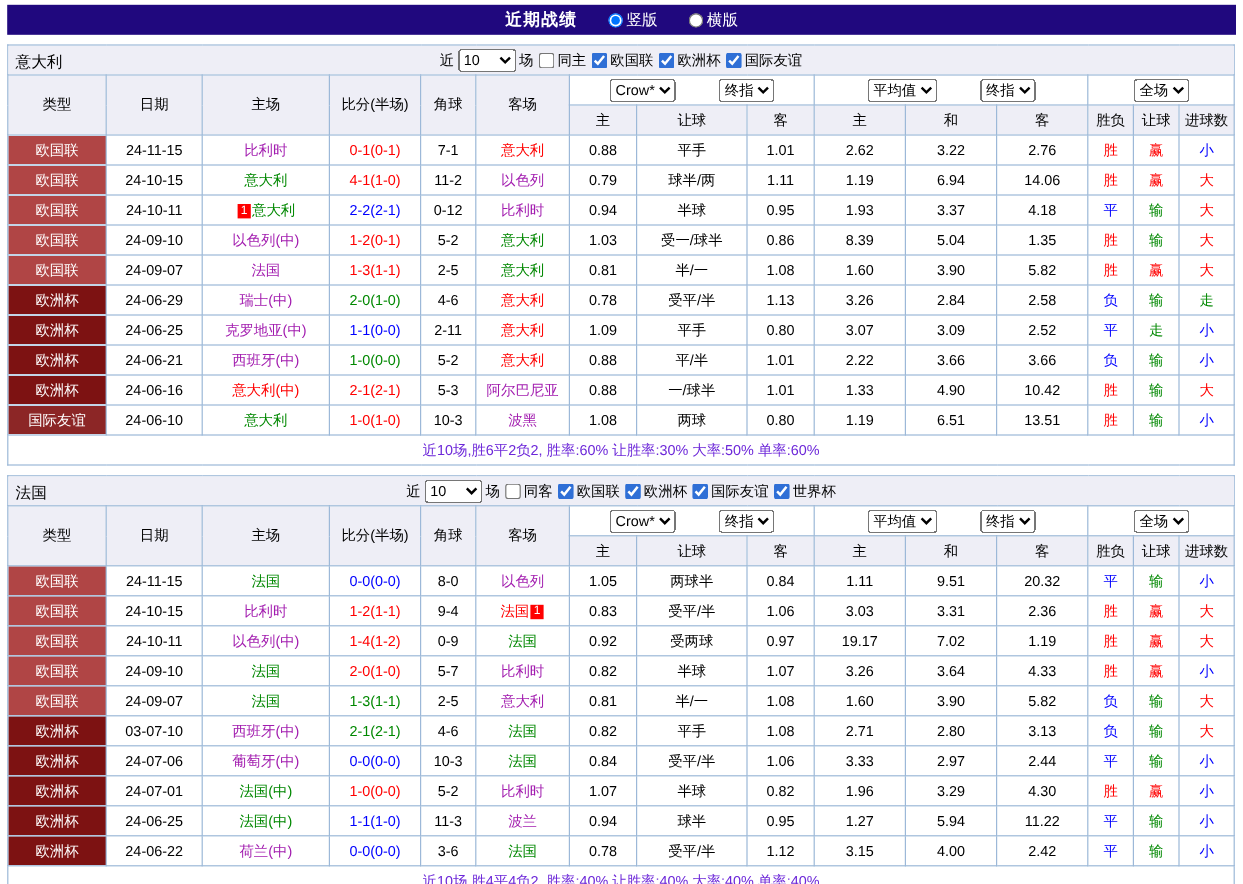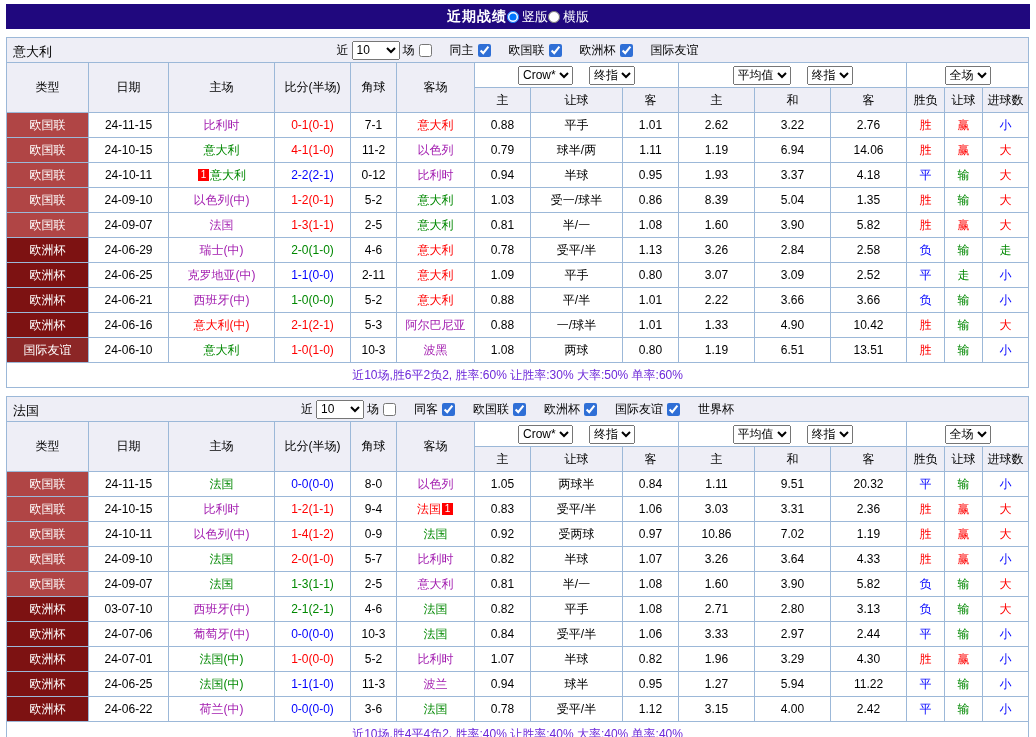--- a/index.html
+++ b/index.html
@@ -1,33 +1,33 @@
 <!DOCTYPE html>
 <html><head>
 <meta charset="utf-8">
 <style>
   *{box-sizing:border-box}
   html,body{margin:0;padding:0}
   body{width:1036px;height:737px;background:#fff;font-family:"Liberation Sans",sans-serif;font-size:12px;color:#000}
   .page{padding:4px 6px}
-  .topbar{background:#20087e;height:25px;display:flex;align-items:center;justify-content:center;gap:0;color:#fff}
+  .topbar{background:#20087e;height:25px;display:flex;align-items:center;justify-content:center;gap:26px;color:#fff}
   .topbar-title{font-size:14px;font-weight:bold;letter-spacing:1px}
   .radio-opt{display:inline-flex;align-items:center;gap:3px;font-size:13px;cursor:pointer;color:#fff}
   .radio-opt input{margin:0;width:12px;height:12px}
   .team-section{margin-top:8px}
   table.stats-table{border-collapse:collapse;table-layout:fixed;width:879px}
   .stats-table td{border:1px solid #9cb8d8;text-align:center;height:25px;padding:0 1px;white-space:nowrap;overflow:hidden;font-size:12px}
   tr.bar-row>td{background:#eeeef6;position:relative;height:25px}
   .team-name{position:absolute;left:6px;top:5px;font-size:13px}
   .filters{display:flex;align-items:center;justify-content:center;gap:3px;width:100%}
-  .filters .chk{display:inline-flex;align-items:center;gap:17px;cursor:pointer}
+  .filters .chk{display:inline-flex;align-items:center;gap:2px;cursor:pointer}
   .filters input[type=checkbox]{width:13px;height:13px;margin:0 1px;accent-color:#2f6fd6}
   select{font-family:inherit;font-size:12px}
   .num-select{width:48px;height:19px}
-  .hdr-select{height:19px;margin:0 8px}
+  .hdr-select{height:19px;margin:0 18px}
   tr.head-row>td{background:#eeeef6}
   tr.head-row>td.select-cell{background:#ffffff}
   tr.summary-row>td{color:#6d28d9}
   .t-nl{background:#b04545;color:#fff}
   .t-euro{background:#7d1212;color:#fff}
   .t-fri{background:#8c2626;color:#fff}
   .c-r{color:#ff0000}.c-g{color:#008800}.c-b{color:#0000ff}.c-k{color:#a21caf}
   .red-badge{display:inline-block;background:#ff0000;color:#fff;font-size:10px;line-height:12px;height:12px;min-width:11px;padding:0 1px;margin:0 1px;vertical-align:1px;text-align:center}
 </style>
 </head>
@@ -399,21 +399,21 @@
             <tr class="data-row">
               <td class="type-cell t-nl">欧国联</td>
               <td class="date-cell">24-10-11</td>
               <td class="team-cell"><span class="c-k">以色列(中)</span></td>
               <td class="score-cell c-r">1-4(1-2)</td>
               <td class="corner-cell">0-9</td>
               <td class="team-cell"><span class="c-g">法国</span></td>
               <td class="odds-cell">0.92</td>
               <td class="odds-cell">受两球</td>
               <td class="odds-cell">0.97</td>
-              <td class="odds-cell">10.86</td>
+              <td class="odds-cell">19.17</td>
               <td class="odds-cell">7.02</td>
               <td class="odds-cell">1.19</td>
               <td class="res-cell c-r">胜</td>
               <td class="res-cell c-r">赢</td>
               <td class="res-cell c-r">大</td>
             </tr>
             <tr class="data-row">
               <td class="type-cell t-nl">欧国联</td>
               <td class="date-cell">24-09-10</td>
               <td class="team-cell"><span class="c-g">法国</span></td>

